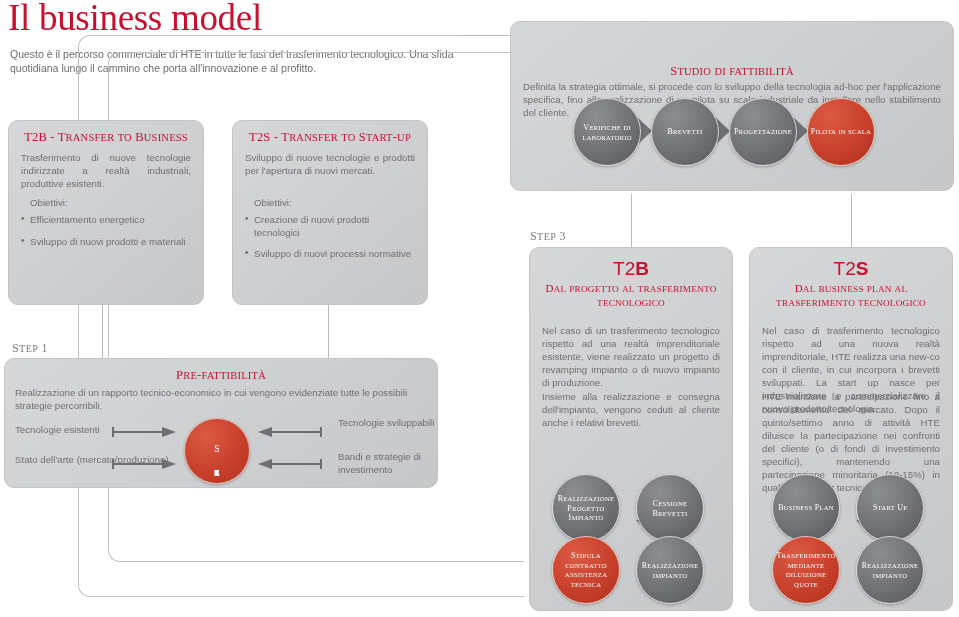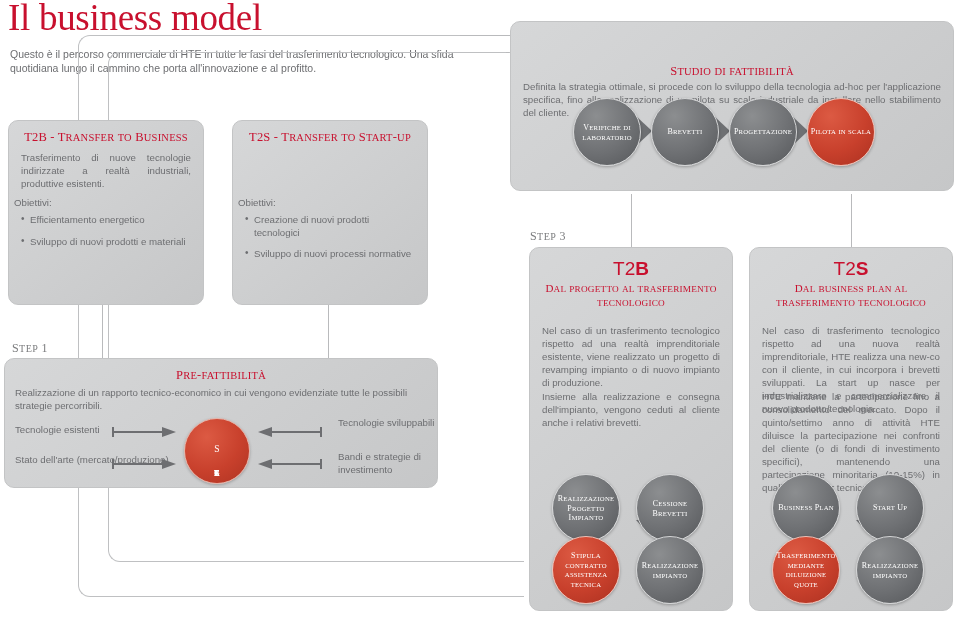--- a/index.html
+++ b/index.html
@@ -56,21 +56,21 @@
   .lbl-step{
     font-family:"Liberation Serif", serif;
     font-size:12px;color:#7b7c7e;letter-spacing:.4px;
   }
 
   
   #box-t2b{left:8px;top:120px;width:196px;height:185px;}
   #box-t2s{left:232px;top:120px;width:196px;height:185px;}
   .topbox-hdr{position:absolute;left:0;right:0;top:9px;}
   .topbox-desc{position:absolute;left:12px;right:12px;top:30px;}
-  .topbox-obj{position:absolute;left:5px;top:76px;font-size:9.7px;color:#6d6e71;}
+  .topbox-obj{position:absolute;left:21px;top:76px;font-size:9.7px;color:#6d6e71;}
   .topbox-list{position:absolute;left:12px;right:10px;top:93px;
                margin:0;padding:0;list-style:none;}
   .topbox-list li{
     font-size:9.7px;line-height:12.5px;color:#6d6e71;
     padding-left:9px;position:relative;margin-bottom:9px;
   }
   .topbox-list li:before{
     content:"\2022";position:absolute;left:0;top:-1px;color:#6d6e71;font-size:10px;
   }
 
@@ -188,20 +188,21 @@
     <div class="body-txt topbox-desc">Trasferimento di nuove tecnologie indirizzate a realtà industriali, produttive esistenti.</div>
     <div class="topbox-obj">Obiettivi:</div>
     <ul class="topbox-list">
       <li>Efficientamento energetico</li>
       <li>Sviluppo di nuovi prodotti e materiali</li>
     </ul>
   </div>
 
   <div class="panel abs" id="box-t2s">
     <div class="panel-hdr topbox-hdr">T2S - T<span style="font-size:.84em">R</span><span style="font-size:.84em">A</span><span style="font-size:.84em">N</span><span style="font-size:.84em">S</span><span style="font-size:.84em">F</span><span style="font-size:.84em">E</span><span style="font-size:.84em">R</span> <span style="font-size:.84em">T</span><span style="font-size:.84em">O</span> S<span style="font-size:.84em">T</span><span style="font-size:.84em">A</span><span style="font-size:.84em">R</span><span style="font-size:.84em">T</span>-<span style="font-size:.84em">U</span><span style="font-size:.84em">P</span></div>
+    <div class="body-txt topbox-desc">Sviluppo di nuove tecnologie e prodotti per l'apertura di nuovi mercati.</div>
     <div class="topbox-obj">Obiettivi:</div>
     <ul class="topbox-list">
       <li>Creazione di nuovi prodotti tecnologici</li>
       <li>Sviluppo di nuovi processi normative</li>
     </ul>
   </div>
 
   <div class="abs lbl-step" id="lbl-step1">
     S<span style="font-size:.84em">T</span><span style="font-size:.84em">E</span><span style="font-size:.84em">P</span> 1
   </div>

